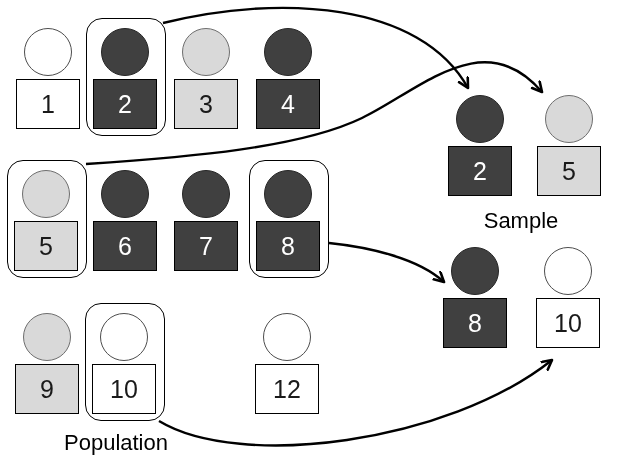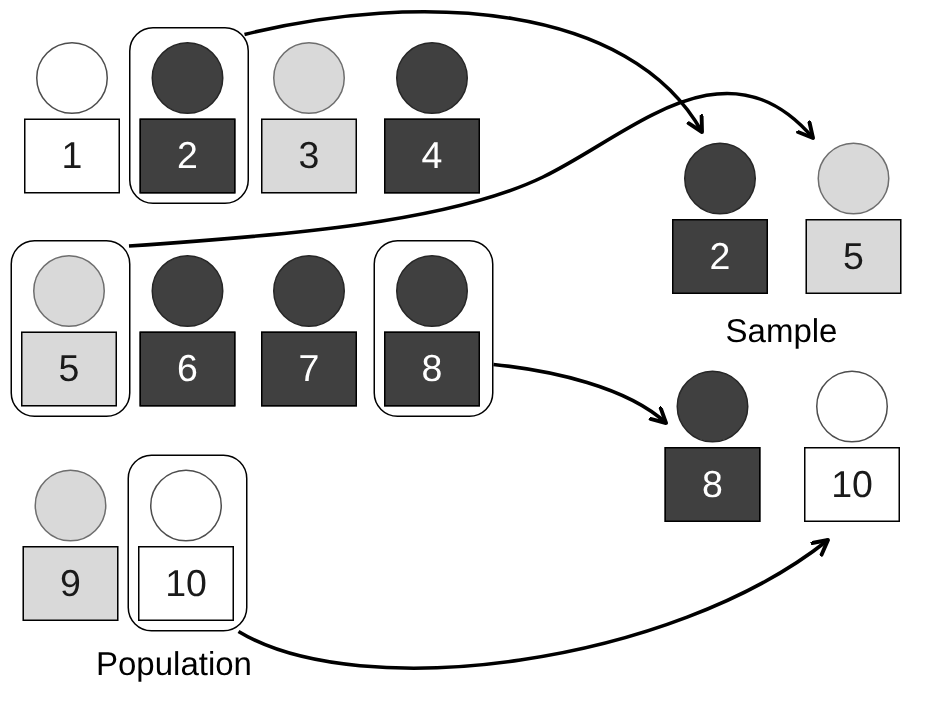--- a/index.html
+++ b/index.html
@@ -110,20 +110,24 @@
   </div>
 
   <div class="fig light" style="left:8px; top:303px;">
     <div class="head"></div>
     <div class="body-box">9</div>
   </div>
   <div class="fig white selected" style="left:85px; top:303px;">
     <div class="head"></div>
     <div class="body-box">10</div>
   </div>
+  <div class="fig white" style="left:248px; top:303px;">
+    <div class="head"></div>
+    <div class="body-box">12</div>
+  </div>
 
   <div class="fig dark" style="left:441px; top:85px;">
     <div class="head"></div>
     <div class="body-box">2</div>
   </div>
   <div class="fig light" style="left:530px; top:85px;">
     <div class="head"></div>
     <div class="body-box">5</div>
   </div>
   <div class="fig dark" style="left:436px; top:237px;">

